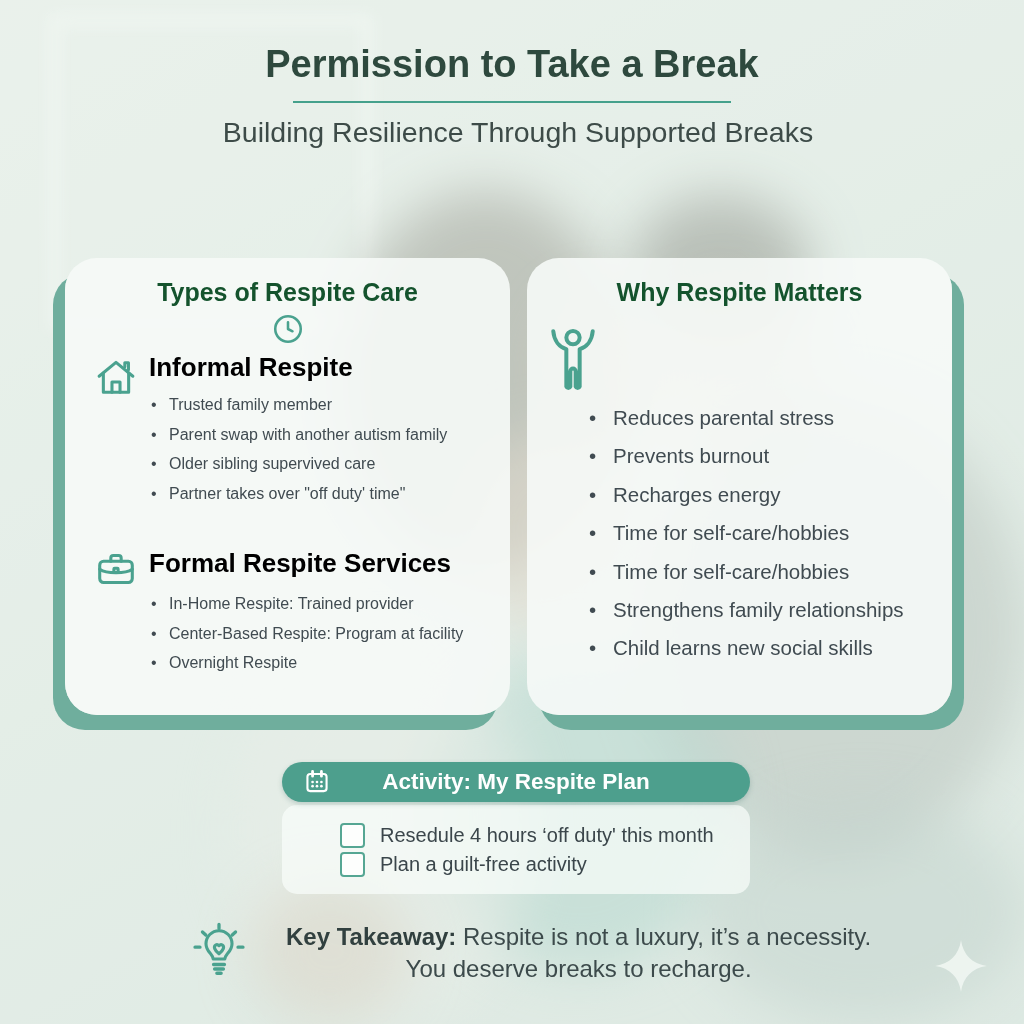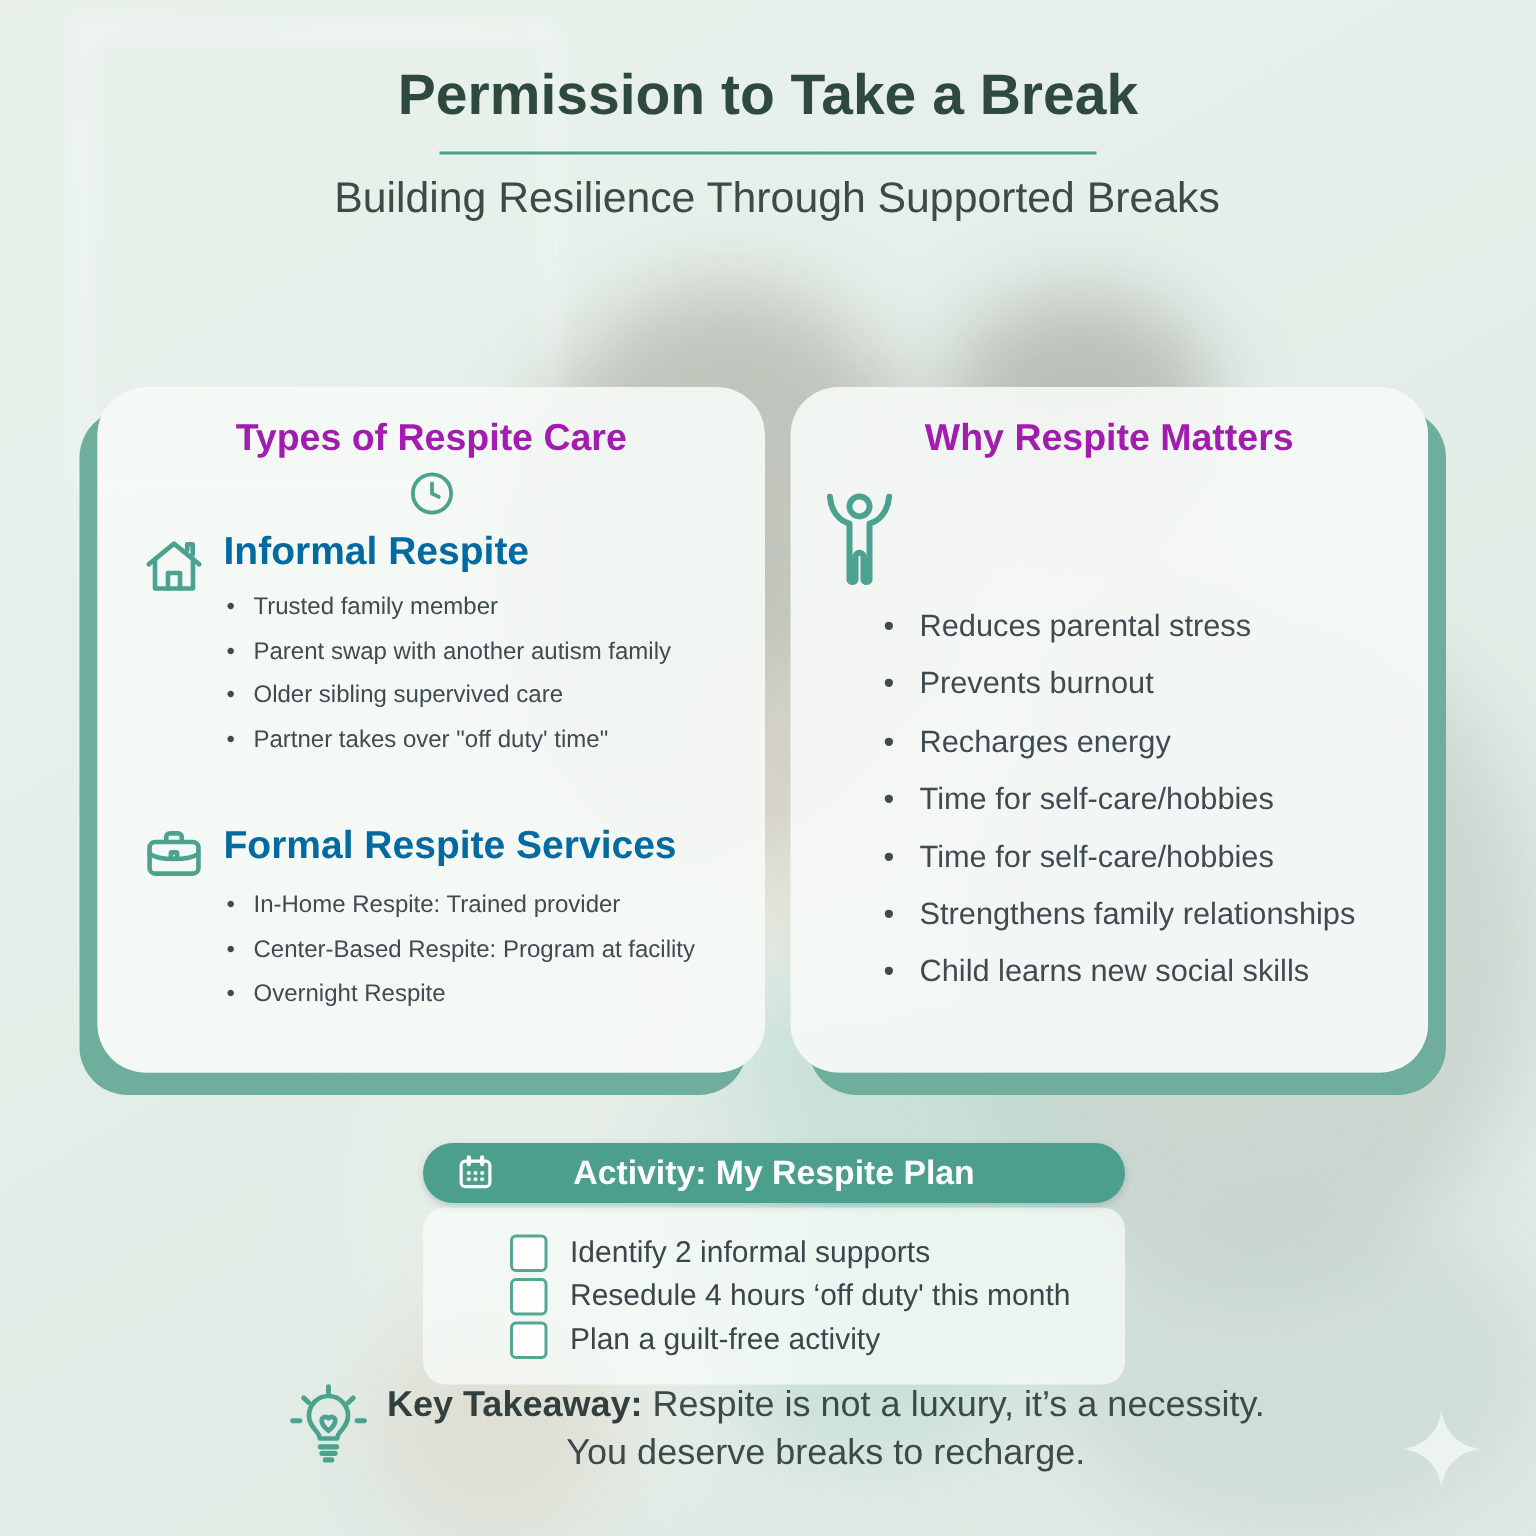--- a/index.html
+++ b/index.html
@@ -25,25 +25,25 @@
   .header{position:absolute;top:36px;left:0;width:100%;text-align:center;}
   .t1{font-size:45px;font-weight:bold;color:#2c473c;letter-spacing:.5px;}
   .t2{font-size:38px;font-weight:bold;color:#2e493e;margin-top:7px;}
   .divider{width:438px;height:2px;background:#45a18c;margin:15px auto 0;}
   .subtitle{margin-top:13px;font-size:28.5px;color:#3d4b48;padding-left:12px;}
   
   .card{position:absolute;top:258px;background:rgba(246,250,247,.9);border-radius:32px;}
   .card-left{left:65px;width:445px;height:457px;box-shadow:-12px 15px 0 0 #6fae9d;}
   .card-right{left:527px;width:425px;height:457px;box-shadow:12px 15px 0 0 #6fae9d;}
   .card h2{margin:0;position:absolute;top:20px;left:0;width:100%;text-align:center;
-           font-size:25px;color:#a21caf;}
+           font-size:25px;color:#14532d;}
   .clock-wrap{position:absolute;top:54px;left:0;width:100%;text-align:center;}
   .sec-icon{position:absolute;left:28px;width:46px;height:46px;}
   .sec-icon.s1{top:96px;} .sec-icon.s2{top:288px;}
-  .sec-title{position:absolute;left:84px;margin:0;font-size:26px;font-weight:bold;color:#0369a1;}
+  .sec-title{position:absolute;left:84px;margin:0;font-size:26px;font-weight:bold;color:#000000;}
   .sec-title.s1{top:94px;} .sec-title.s2{top:290px;}
   ul{list-style:none;margin:0;padding:0;}
   .lc-ul{position:absolute;left:86px;font-size:16px;color:#404b51;}
   .lc-ul.u1{top:132px;} .lc-ul.u2{top:331px;}
   .lc-ul li{line-height:29.5px;position:relative;padding-left:18px;white-space:nowrap;}
   .lc-ul li::before{content:"\2022";position:absolute;left:0;color:#404b51;}
   .person-wrap{position:absolute;left:14px;top:60px;width:64px;height:84px;}
   .rc-ul{position:absolute;left:62px;top:141px;font-size:20.5px;color:#404b51;}
   .rc-ul li{line-height:38.4px;position:relative;padding-left:24px;white-space:nowrap;}
   .rc-ul li::before{content:"\2022";position:absolute;left:0;color:#404b51;}
@@ -53,21 +53,21 @@
         display:flex;align-items:center;justify-content:center;box-shadow:0 2px 5px rgba(58,108,98,.25);}
   .pill .cal{position:absolute;left:21px;top:6px;width:28px;height:28px;}
   .pill-label{color:#ffffff;font-size:22.5px;font-weight:bold;}
   .panel{margin-top:3px;border-radius:15px;background:rgba(250,253,251,.7);padding:14px 16px 14px 58px;}
   .task{display:flex;align-items:center;gap:15px;height:26px;margin:3px 0;}
   .cb{width:21px;height:21px;border:2.5px solid #55a693;border-radius:4px;background:rgba(255,255,255,.8);flex:none;}
   .task-label{font-size:20px;color:#3b464b;white-space:nowrap;}
   
   .takeaway{position:absolute;left:188px;top:920px;display:flex;align-items:center;gap:8px;}
   .bulb{width:62px;height:66px;flex:none;}
-  .tk-text{text-align:center;font-size:24px;color:#3c4a4b;line-height:32px;}
+  .tk-text{text-align:center;font-size:24px;color:#3c4a4b;line-height:32px;margin-left:28px;}
   .tk-label{font-weight:bold;color:#31403f;}
   .sparkle{position:absolute;left:933px;top:937px;width:56px;height:58px;opacity:.85;}
   svg{display:inline-block;}
 </style>
 </head>
 <body>
 
 <div class="stage">
 
   <div class="bg">
@@ -165,24 +165,20 @@
             <circle cx="8.2" cy="15.6" r="1.15" fill="#ffffff" stroke="none"></circle>
             <circle cx="12" cy="15.6" r="1.15" fill="#ffffff" stroke="none"></circle>
             <circle cx="15.8" cy="15.6" r="1.15" fill="#ffffff" stroke="none"></circle>
           </svg>
         </span>
         <span class="pill-label">Activity: My Respite Plan</span>
       </div>
       <div class="panel">
         <div class="task">
           <span class="cb"></span>
-          <span class="task-label">Identify 2 informal supports</span>
-        </div>
-        <div class="task">
-          <span class="cb"></span>
           <span class="task-label">Resedule 4 hours ‘off duty' this month</span>
         </div>
         <div class="task">
           <span class="cb"></span>
           <span class="task-label">Plan a guilt-free activity</span>
         </div>
       </div>
     </div>
 
     <div class="takeaway">

